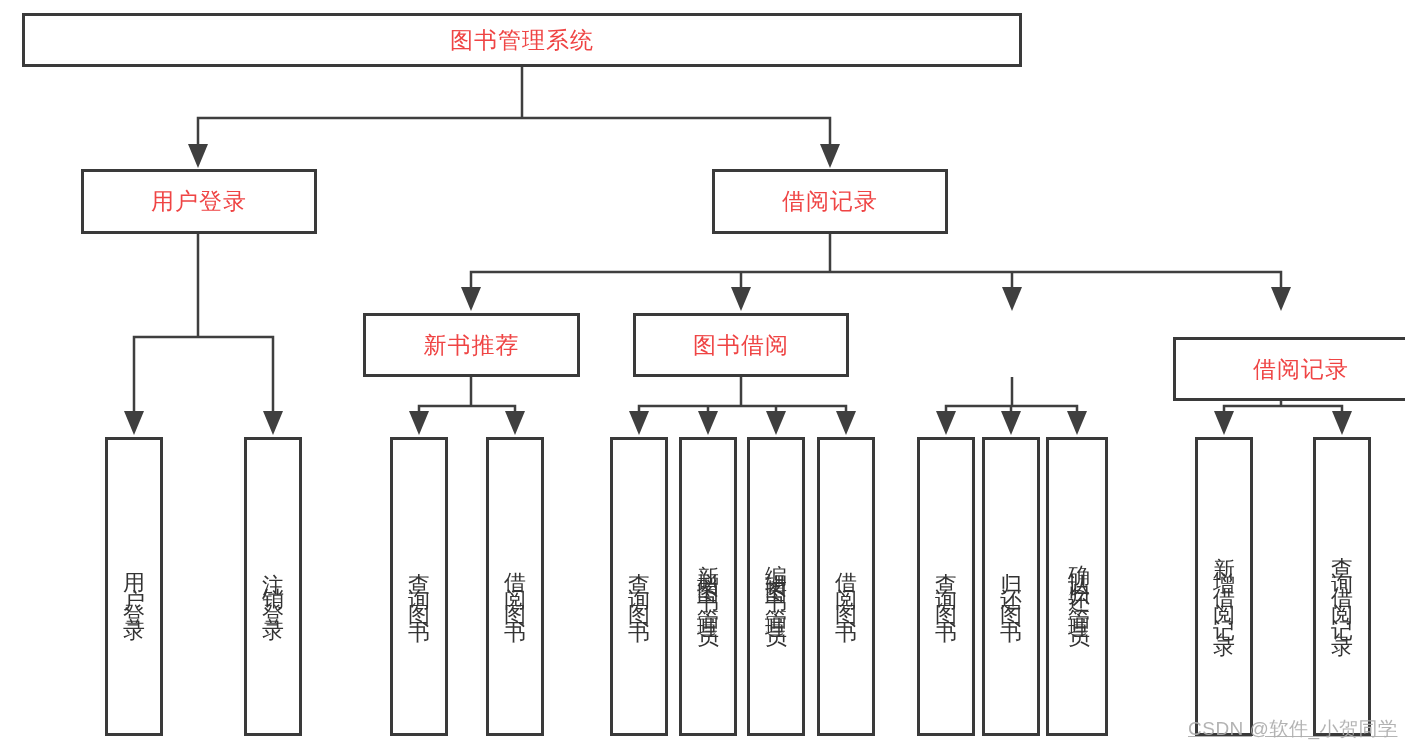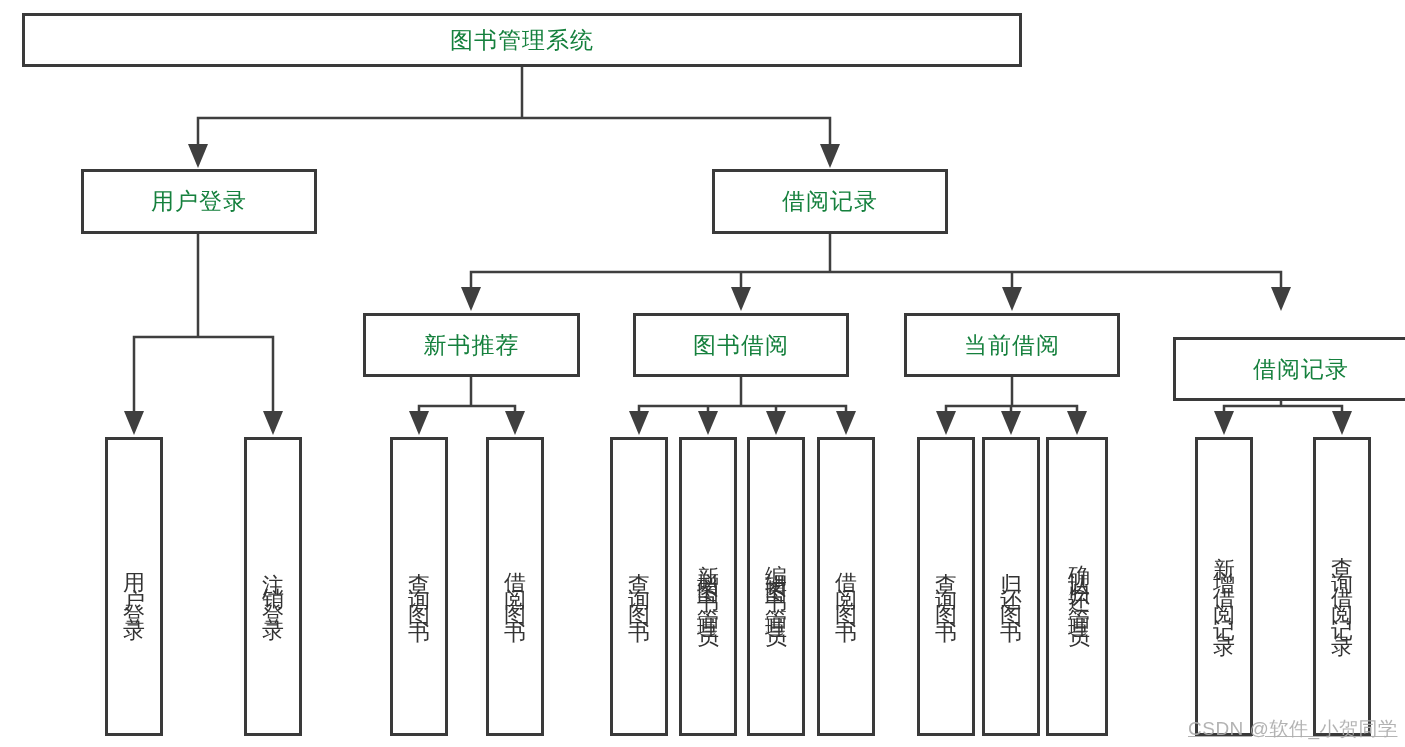--- a/index.html
+++ b/index.html
@@ -11,21 +11,21 @@
     overflow:hidden;
   }
   .wires{position:absolute;left:0;top:0;z-index:0;}
   .ln{fill:none;stroke:#3f3f3f;stroke-width:2.5;}
   .ar{fill:#3f3f3f;stroke:none;}
   .node{
     position:absolute;
     box-sizing:border-box;
     border:3px solid #3a3a3a;
     background:#ffffff;
-    color:#15803d;
+    color:#ef4444;
     display:flex;align-items:center;justify-content:center;
     letter-spacing:1px;
     z-index:1;
   }
   .root{left:22px;top:13px;width:1000px;height:54px;font-size:23px;}
   .lvl2{top:169px;height:65px;font-size:23px;}
   .lvl3{top:313px;height:64px;font-size:23px;}
   .leaf{
     position:absolute;
     box-sizing:border-box;
@@ -101,21 +101,20 @@
     </g>
   </svg>
 
   <div class="node root">图书管理系统</div>
 
   <div class="node lvl2" style="left:81px;width:236px;">用户登录</div>
   <div class="node lvl2" style="left:712px;width:236px;">借阅记录</div>
 
   <div class="node lvl3" style="left:633px;width:216px;">图书借阅</div>
   <div class="node lvl3" style="left:363px;width:217px;">新书推荐</div>
-  <div class="node lvl3" style="left:904px;width:216px;">当前借阅</div>
   <div class="node lvl3" style="left:1173px;width:256px;margin-top:24px;">借阅记录</div>
 
   <div class="leaf sp-wide" style="left:105px;">用户登录</div>
   <div class="leaf sp-wide" style="left:244px;">注销登录</div>
 
   <div class="leaf sp-wide" style="left:390px;">查询图书</div>
   <div class="leaf sp-wide" style="left:486px;">借阅图书</div>
 
   <div class="leaf sp-wide" style="left:610px;">查询图书</div>
   <div class="leaf sp-tight" style="left:679px;">新增图书（管理员）</div>

